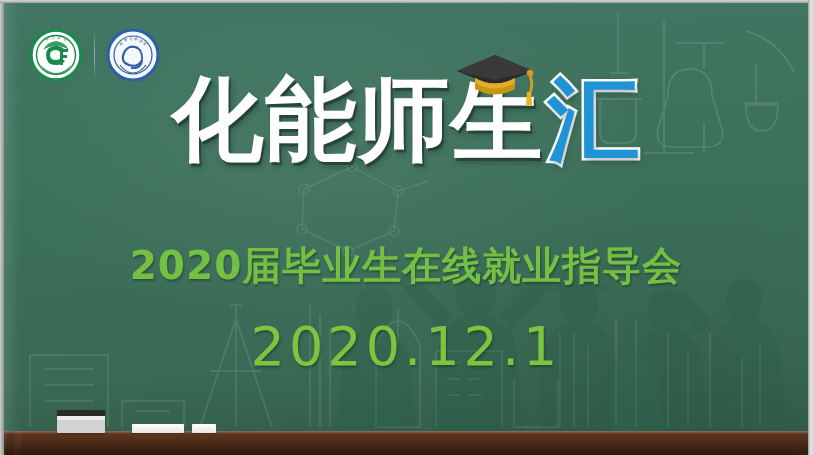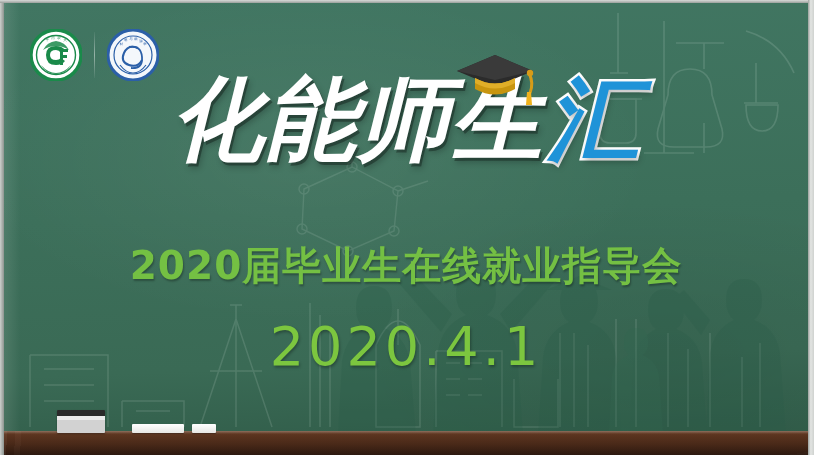--- a/index.html
+++ b/index.html
@@ -152,21 +152,20 @@
     text-align: center;
   }
   .title {
     display: inline-block;
     font-family: "DejaVu Sans", sans-serif;
     font-weight: 700;
     font-size: 92px;
     line-height: 118px;
     letter-spacing: 1px;
     white-space: nowrap;
-    font-style: italic;
   }
   .title .cn-white {
     color: #ffffff;
     text-shadow:
        2px 3px 0 rgba(0,0,0,.30),
        3px 5px 6px rgba(0,0,0,.22);
   }
   .title .cn-blue {
     color: #1f93d8;
     -webkit-text-stroke: 5px #ffffff;
@@ -367,21 +366,21 @@
         <path d="M22 29 q20 11 40 0 l0 11 q-20 11 -40 0 z" fill="#c8950f"></path>
         <path d="M22 29 q20 11 40 0 l0 5 q-20 11 -40 0 z" fill="#e0ae28"></path>
         <path d="M76 24 q5 10 1 20" fill="none" stroke="#d79c18" stroke-width="3"></path>
         <path d="M74 43 l4 0 l1 13 l-6 0 z" fill="#f0b21c"></path>
         <circle cx="77" cy="24" r="3.2" fill="#d79c18"></circle>
       </svg>
     </div>
 
     <div class="subtitle">2020届毕业生在线就业指导会</div>
 
-    <div class="date">2020.4.1</div>
+    <div class="date">2020.12.1</div>
 
     <div class="tray">
       <div class="tray-lip"></div>
     </div>
     <div class="eraser"></div>
     <div class="chalk chalk-a"></div>
     <div class="chalk chalk-b"></div>
   </div>
 
   <div class="frame-left"></div>

